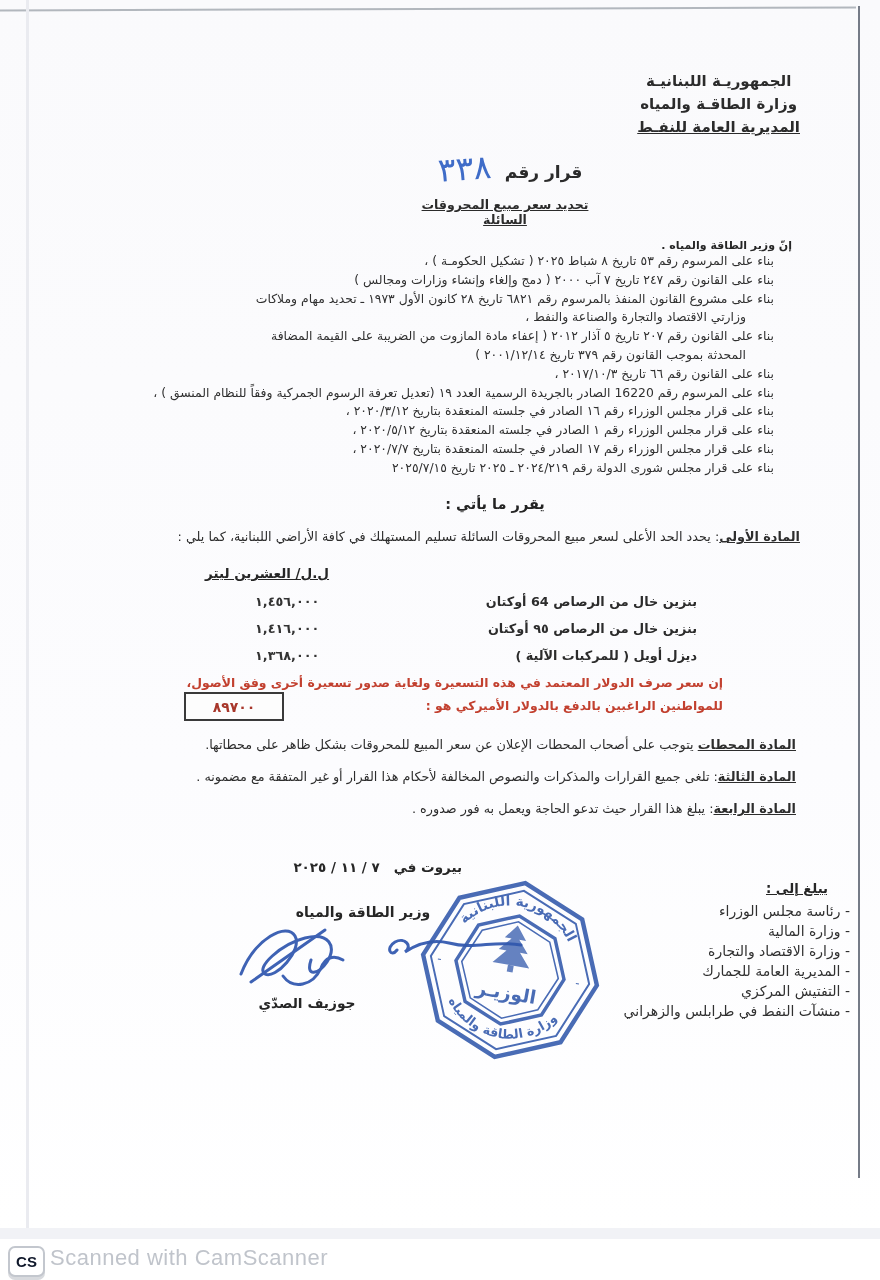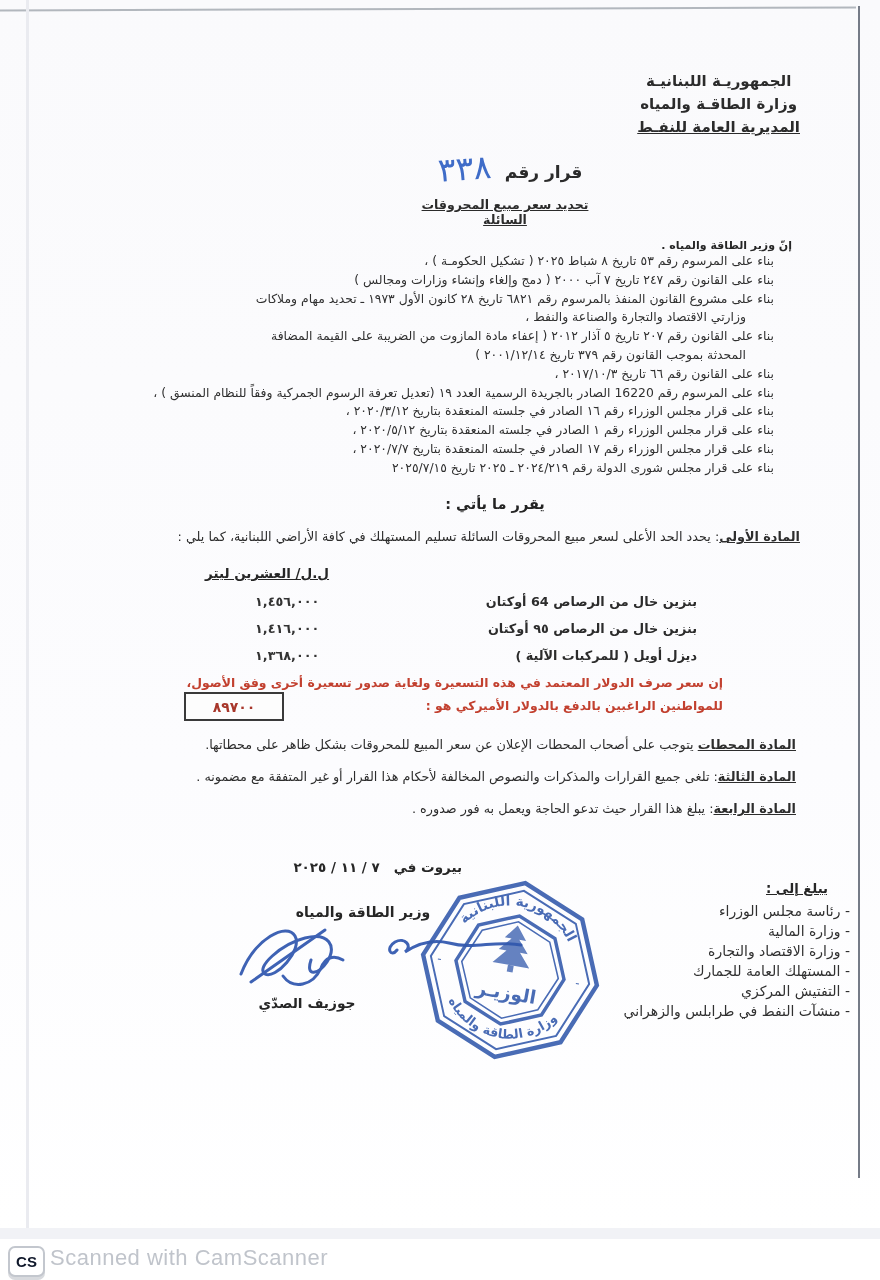--- a/index.html
+++ b/index.html
@@ -193,20 +193,20 @@
       </g>
       <text x="100" y="130" font-size="19" font-weight="bold" text-anchor="middle">الوزيـر</text>
     </g>
   </svg>
 
   <div class="distribution-title">يبلغ إلى :</div>
   <div class="distribution-list">
     <div>- رئاسة مجلس الوزراء</div>
     <div>- وزارة المالية</div>
     <div>- وزارة الاقتصاد والتجارة</div>
-    <div>- المستهلك العامة للجمارك</div>
+    <div>- المديرية العامة للجمارك</div>
     <div>- التفتيش المركزي</div>
     <div>- منشآت النفط في طرابلس والزهراني</div>
   </div>
 
   <div class="cs-badge">CS</div>
   <div class="cs-text">Scanned with CamScanner</div>
 </div>
 
 </body></html>

